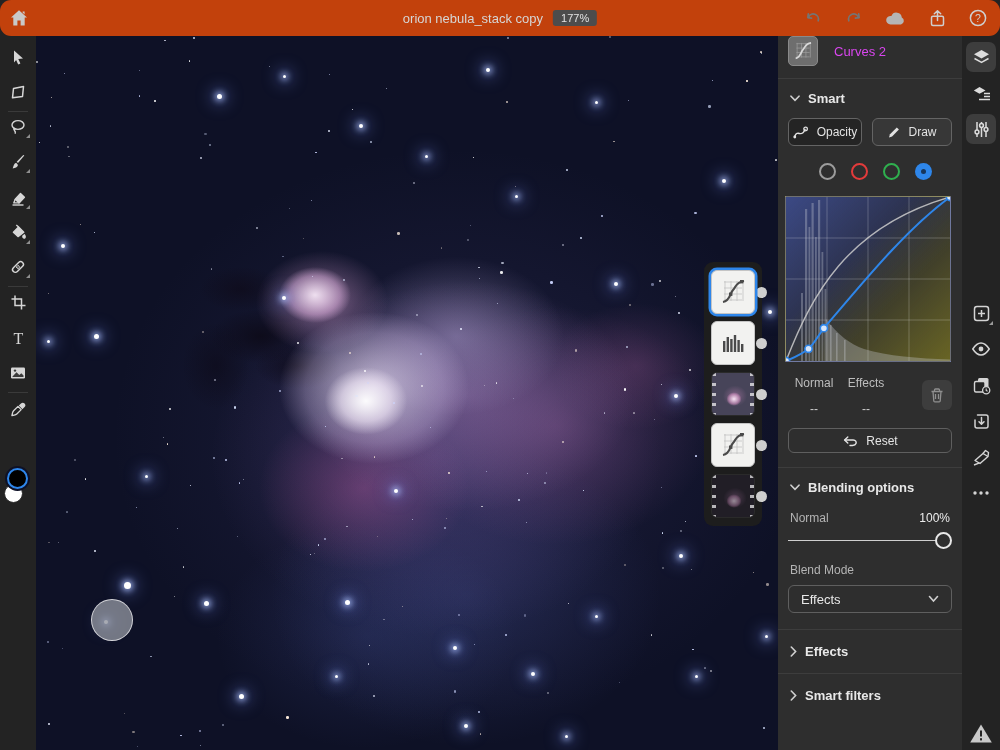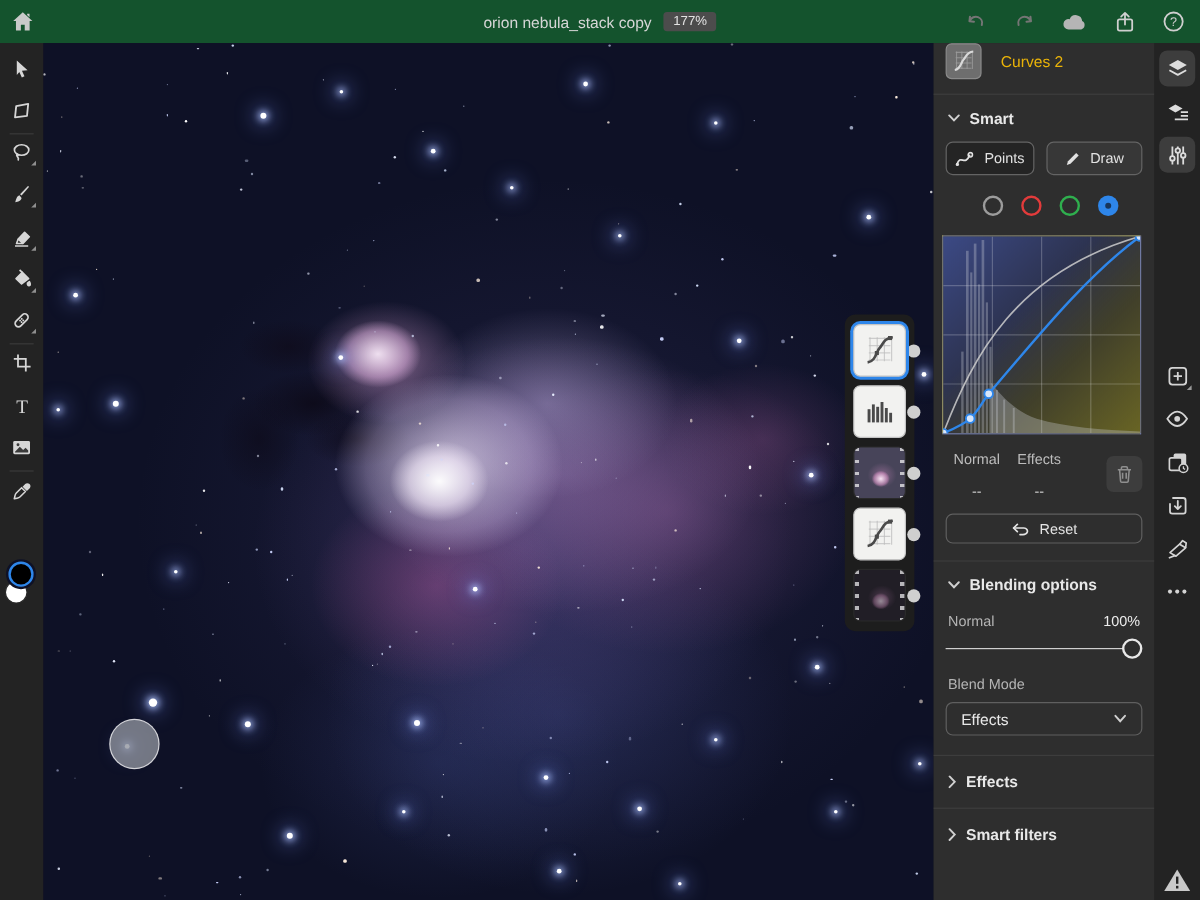--- a/index.html
+++ b/index.html
@@ -2,22 +2,22 @@
 <html><head>
 <meta charset="utf-8">
 <style>
   html,body{margin:0;padding:0;background:#161616;}
   *{box-sizing:border-box;-webkit-font-smoothing:antialiased;}
   #app{position:relative;width:1000px;height:750px;overflow:hidden;
        font-family:"Liberation Sans",sans-serif;color:#e4e4e4;background:#232323;}
   svg{display:block}
 
   
-  #topbar{position:absolute;left:0;top:0;width:1000px;height:36px;background:#14532d;
-          display:flex;}
+  #topbar{position:absolute;left:0;top:0;width:1000px;height:36px;background:#c2410c;
+          display:flex;border-radius:11px;}
   .tb-home{margin-left:9px;}
   #title-group{position:absolute;left:50%;top:0;height:36px;transform:translateX(-50%);
                display:flex;align-items:center;gap:10px;}
   #doc-title{font-size:13px;color:#d6d6d6;white-space:nowrap;}
   #zoom-badge{background:#4c4c4c;color:#e2e2e2;font-size:11px;padding:2px 8px;border-radius:3px;}
   #tb-right{position:absolute;right:12px;top:0;height:36px;display:flex;align-items:center;gap:21px;}
   .tbicon{display:flex;align-items:center;justify-content:center;}
 
   
   #toolbar{position:absolute;left:0;top:36px;width:36px;height:714px;background:#232323;z-index:30;}
@@ -534,40 +534,40 @@
     <div id="layer-row">
       <span id="layer-thumb">
         <svg width="22" height="22" viewBox="0 0 30 30">
             <g stroke="#9d9d9d" stroke-width="1.2">
               <path d="M6 5 H24 M6 11 H24 M6 17 H24 M6 23 H24" opacity=".8"></path>
               <path d="M7 4 V24 M13 4 V24 M19 4 V24 M25 4 V24" opacity=".8"></path>
             </g>
             <path d="M5 25 C12 24 12 16 15 13 C18 10 18 5 26 4" fill="none" stroke="#d9d9d9" stroke-width="2.4"></path>
           </svg>
       </span>
-      <span style="font-size:13px;color:#eab308;">Curves 2</span>
+      <span style="font-size:13px;color:#d946ef;">Curves 2</span>
     </div>
 
     <div class="pdivider"></div>
 
     <div class="sec-head sec-pad">
       <svg width="10" height="7" viewBox="0 0 10 7">
           <path d="M1 1.2 L5 5.4 L9 1.2" fill="none" stroke="#d0d0d0" stroke-width="1.6" stroke-linecap="round"></path>
         </svg>
       <span>Smart</span>
     </div>
 
     <div class="btn-row" style="margin-top:0">
       <div class="pbtn sel" style="width:74px">
         <svg width="17" height="13" viewBox="0 0 17 13">
             <path d="M1.5 11 C4.5 2 8 13 12 3.5" fill="none" stroke="#e2e2e2" stroke-width="1.5" stroke-linecap="round"></path>
             <circle cx="12.6" cy="3" r="1.8" fill="none" stroke="#e2e2e2" stroke-width="1.3"></circle>
             <circle cx="1.8" cy="11" r="1.4" fill="#e2e2e2"></circle>
           </svg>
-        <span>Points</span>
+        <span>Opacity</span>
       </div>
       <div class="pbtn plain" style="width:80px">
         <svg width="14" height="14" viewBox="0 0 14 14">
             <path d="M2 12.5 L3 9.3 L9.8 2.5 L11.9 4.6 L5.1 11.4 Z" fill="#e2e2e2"></path>
           </svg>
         <span>Draw</span>
       </div>
     </div>
 
     <div id="channel-row">

